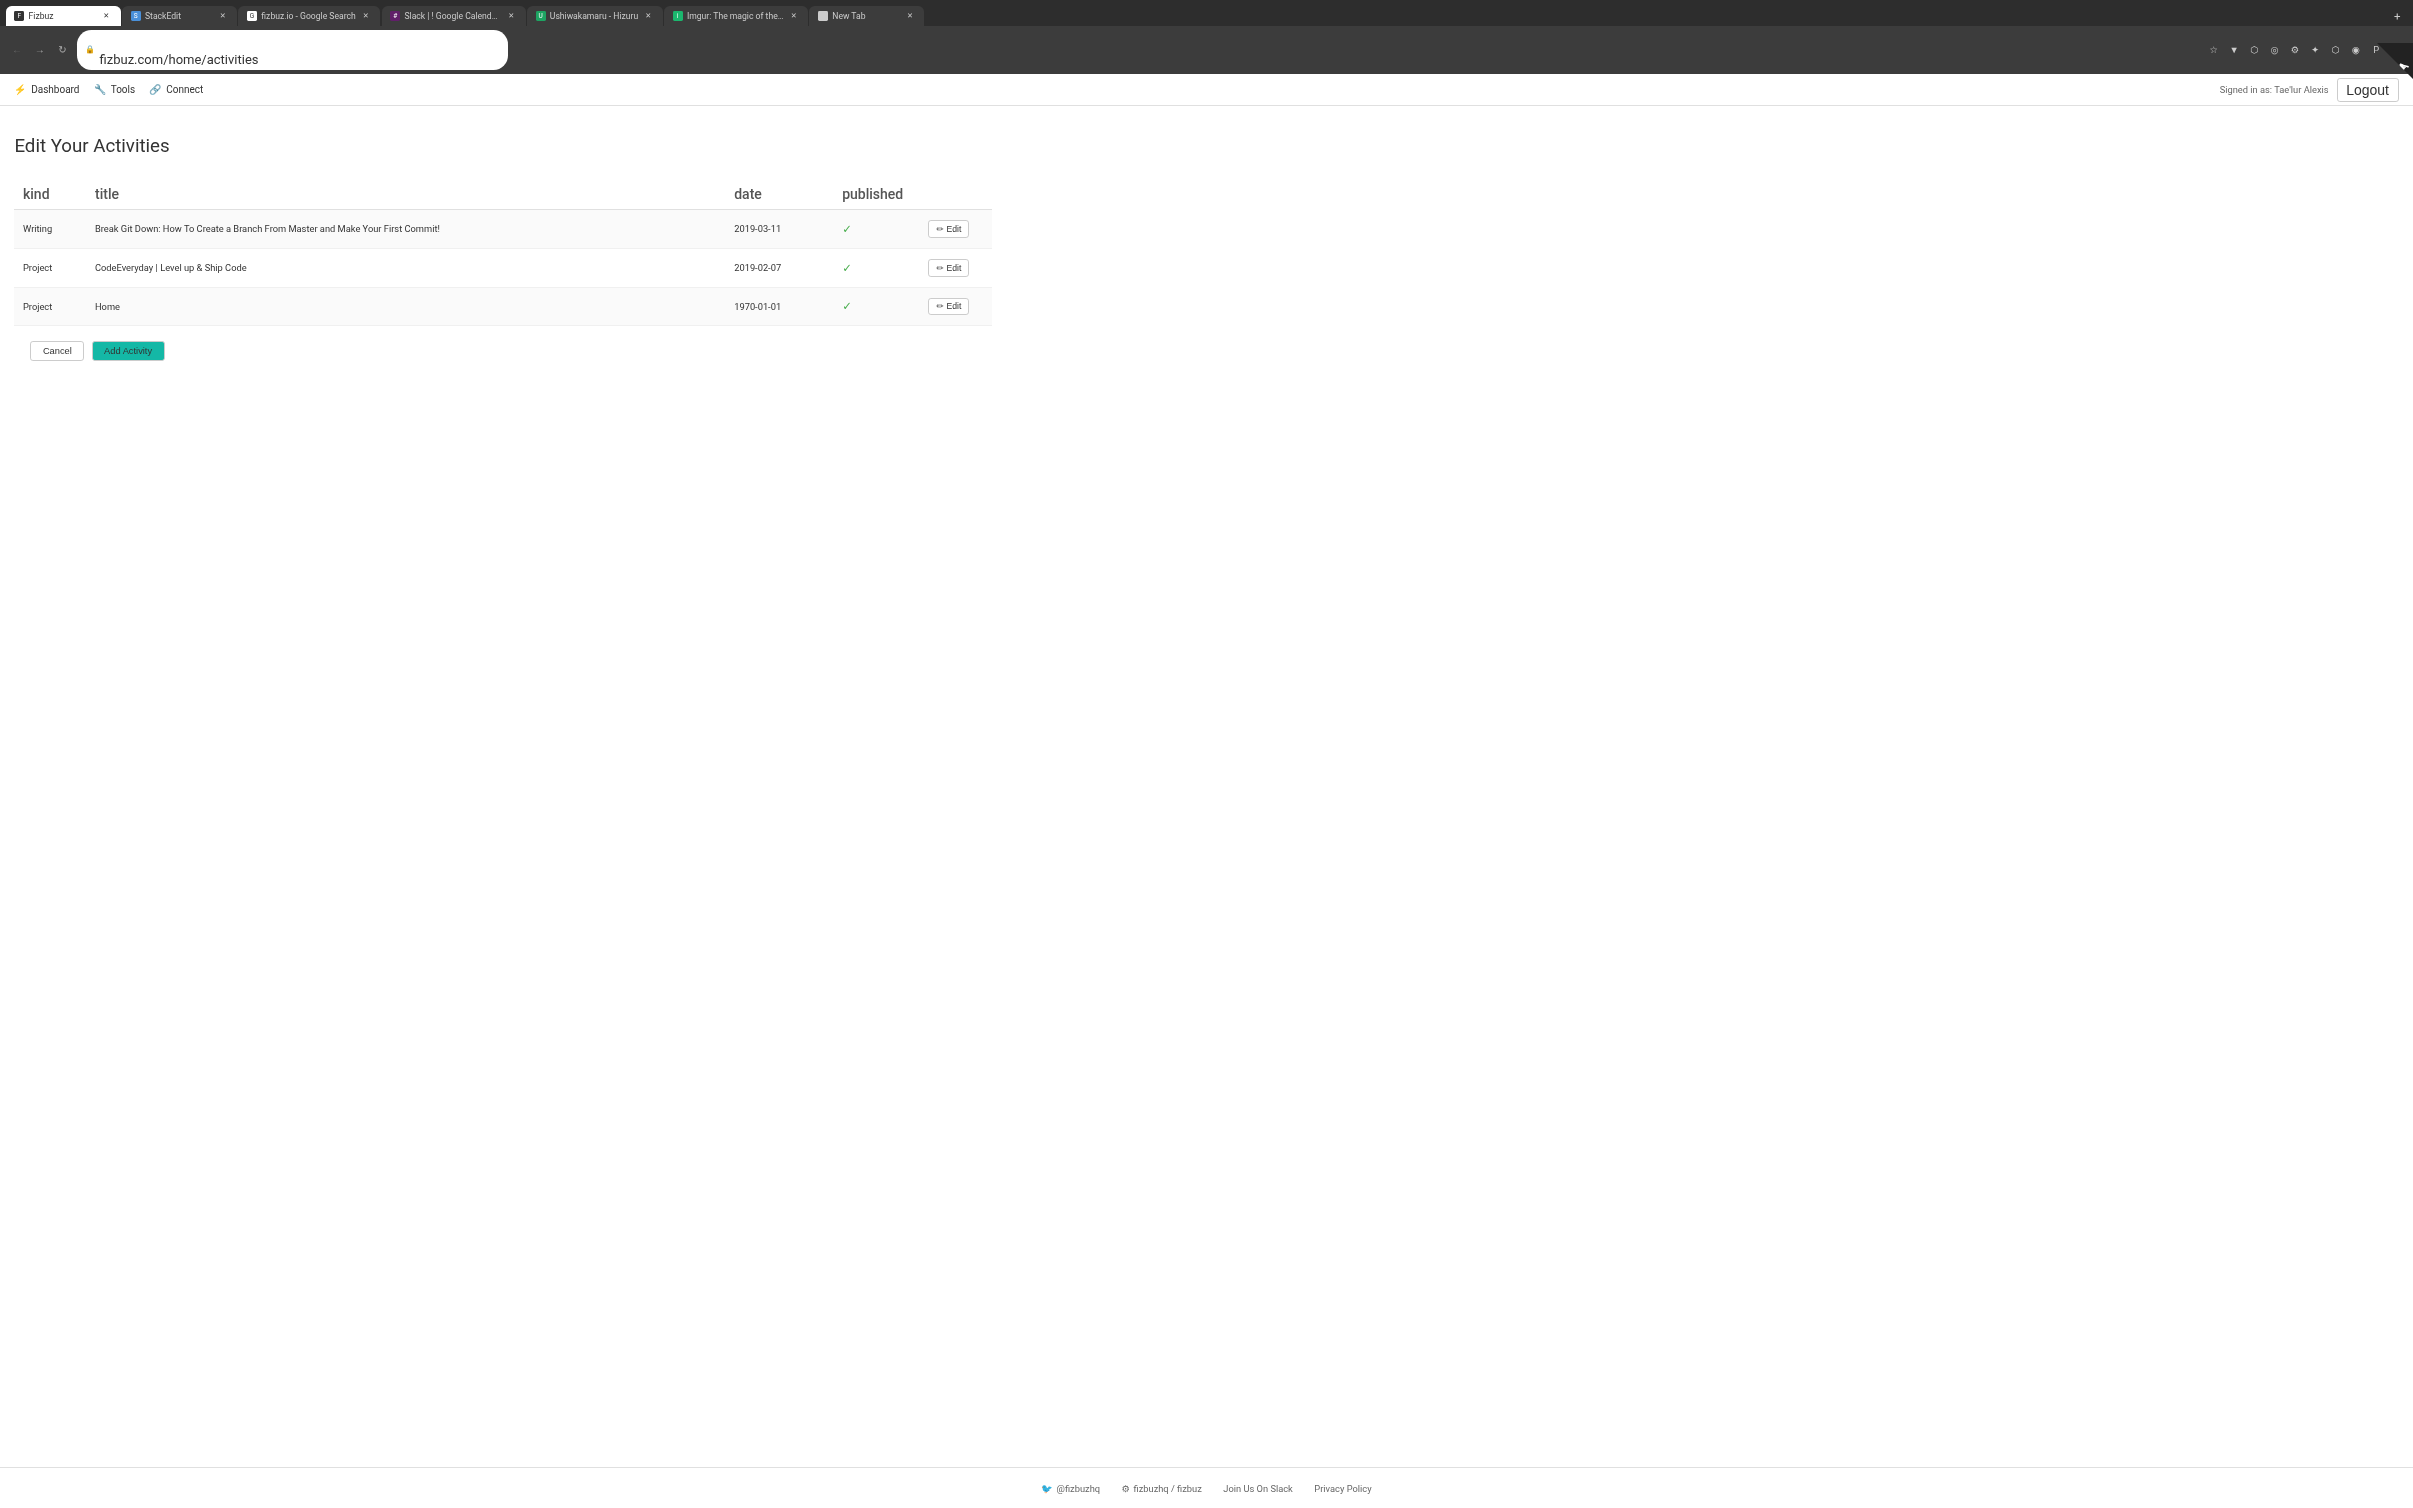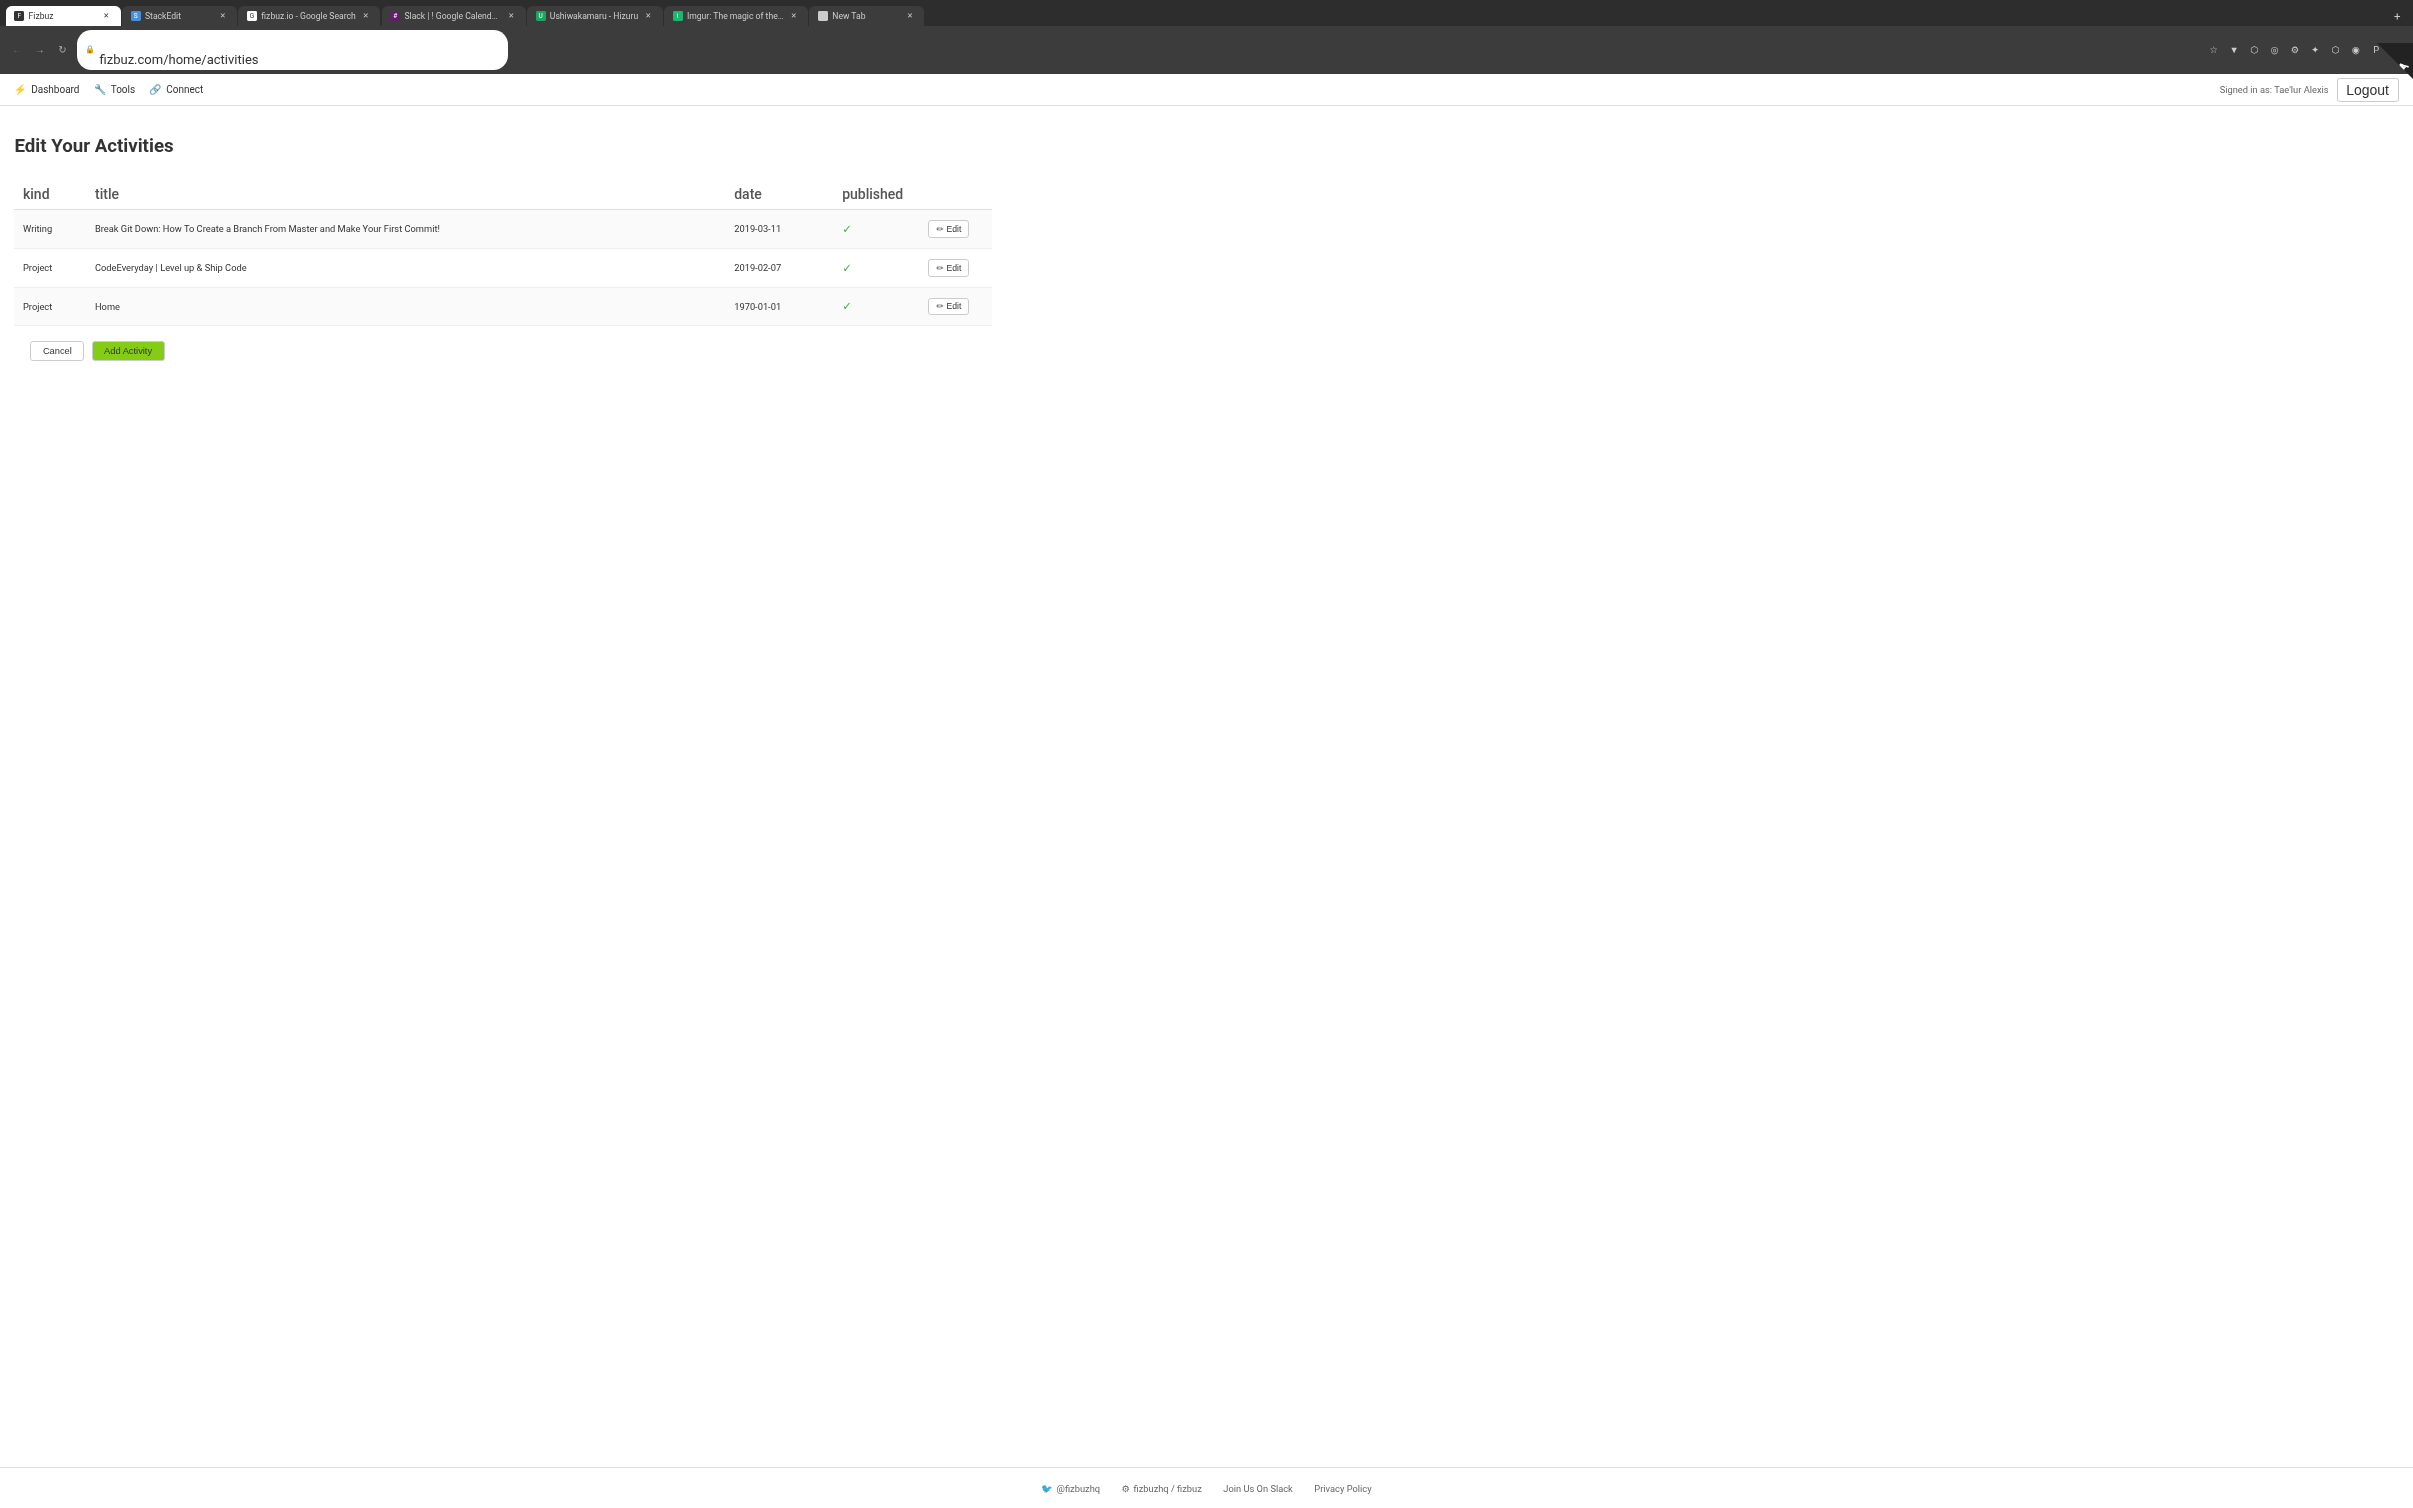--- a/index.html
+++ b/index.html
@@ -26,36 +26,36 @@
     
     .app-nav { background: #fff; border-bottom: 0.7px solid #e0e0e0; padding: 0 14.4px; display: flex; align-items: center; height: 32px; }
     .nav-links { display: flex; align-items: center; gap: 14.4px; }
     .nav-link { display: flex; align-items: center; gap: 4.3px; font-size: 10px; color: #333; text-decoration: none; cursor: pointer; padding: 7.2px 0; }
     .nav-link-icon { font-size: 10px; }
     .nav-right { margin-left: auto; display: flex; align-items: center; gap: 8px; font-size: 9.3px; color: #666; }
     .logout-btn { border: 0.7px solid #ccc; background: #fff; padding: 2.9px 8.6px; border-radius: 2.9px; cursor: pointer; font-size: 14px; color: #333; }
 
     
     .main-content { flex: 1; padding: 29px 14.4px 29px; max-width: 1006px; }
-    .page-title { font-size: 18.7px; font-weight: 700; color: #333; margin-bottom: 21.5px; }
+    .page-title { font-size: 18.7px; font-weight: 400; color: #333; margin-bottom: 21.5px; }
 
     
     .activities-table { width: 100%; border-collapse: collapse; }
     .activities-table th { text-align: left; padding: 7.2px 8.6px; font-size: 14px; font-weight: 500; color: #555; border-bottom: 0.7px solid #e0e0e0; }
     .activities-table td { padding: 10px 8.6px; font-size: 9.3px; color: #333; border-bottom: 0.7px solid #f0f0f0; }
     .activities-table tr:nth-child(odd) td { background: #fafafa; }
     .activities-table tr:nth-child(even) td { background: #fff; }
     .check-icon { color: #4caf50; font-size: 11.5px; }
     .edit-btn { border: 0.7px solid #ccc; background: #fff; padding: 2.9px 7.2px; border-radius: 2.9px; cursor: pointer; font-size: 8.6px; color: #333; display: flex; align-items: center; gap: 2.9px; }
     .edit-btn-cell { text-align: right; }
 
     
     .action-buttons { display: flex; gap: 7.2px; margin-top: 14.4px; margin-left: 16px; }
     .cancel-btn { border: 0.7px solid #ccc; background: #fff; padding: 4.3px 11.5px; border-radius: 2.9px; cursor: pointer; font-size: 9.3px; color: #333; }
-    .add-btn { border: 0.7px solid #ccc; background: #84cc16; padding: 4.3px 11.5px; border-radius: 2.9px; cursor: pointer; font-size: 9.3px; color: #333; }
+    .add-btn { border: 0.7px solid #ccc; background: #14b8a6; padding: 4.3px 11.5px; border-radius: 2.9px; cursor: pointer; font-size: 9.3px; color: #333; }
 
     
     .footer { background: #fff; border-top: 0.7px solid #e0e0e0; padding: 14.4px; text-align: center; display: flex; justify-content: center; gap: 21.5px; font-size: 9.3px; color: #666; margin-top: auto; }
     .footer-item { display: flex; align-items: center; gap: 3.6px; }
 
     
     .corner-decoration { position: fixed; top: 43px; right: 0; width: 36px; height: 36px; background: #222; clip-path: polygon(100% 0, 100% 100%, 0 0); display: flex; align-items: flex-end; justify-content: flex-end; padding: 3.6px; z-index: 100; }
     .corner-hand { font-size: 13px; transform: rotate(15deg); color: #fff; }
 
     .th-kind { width: 72px; }

